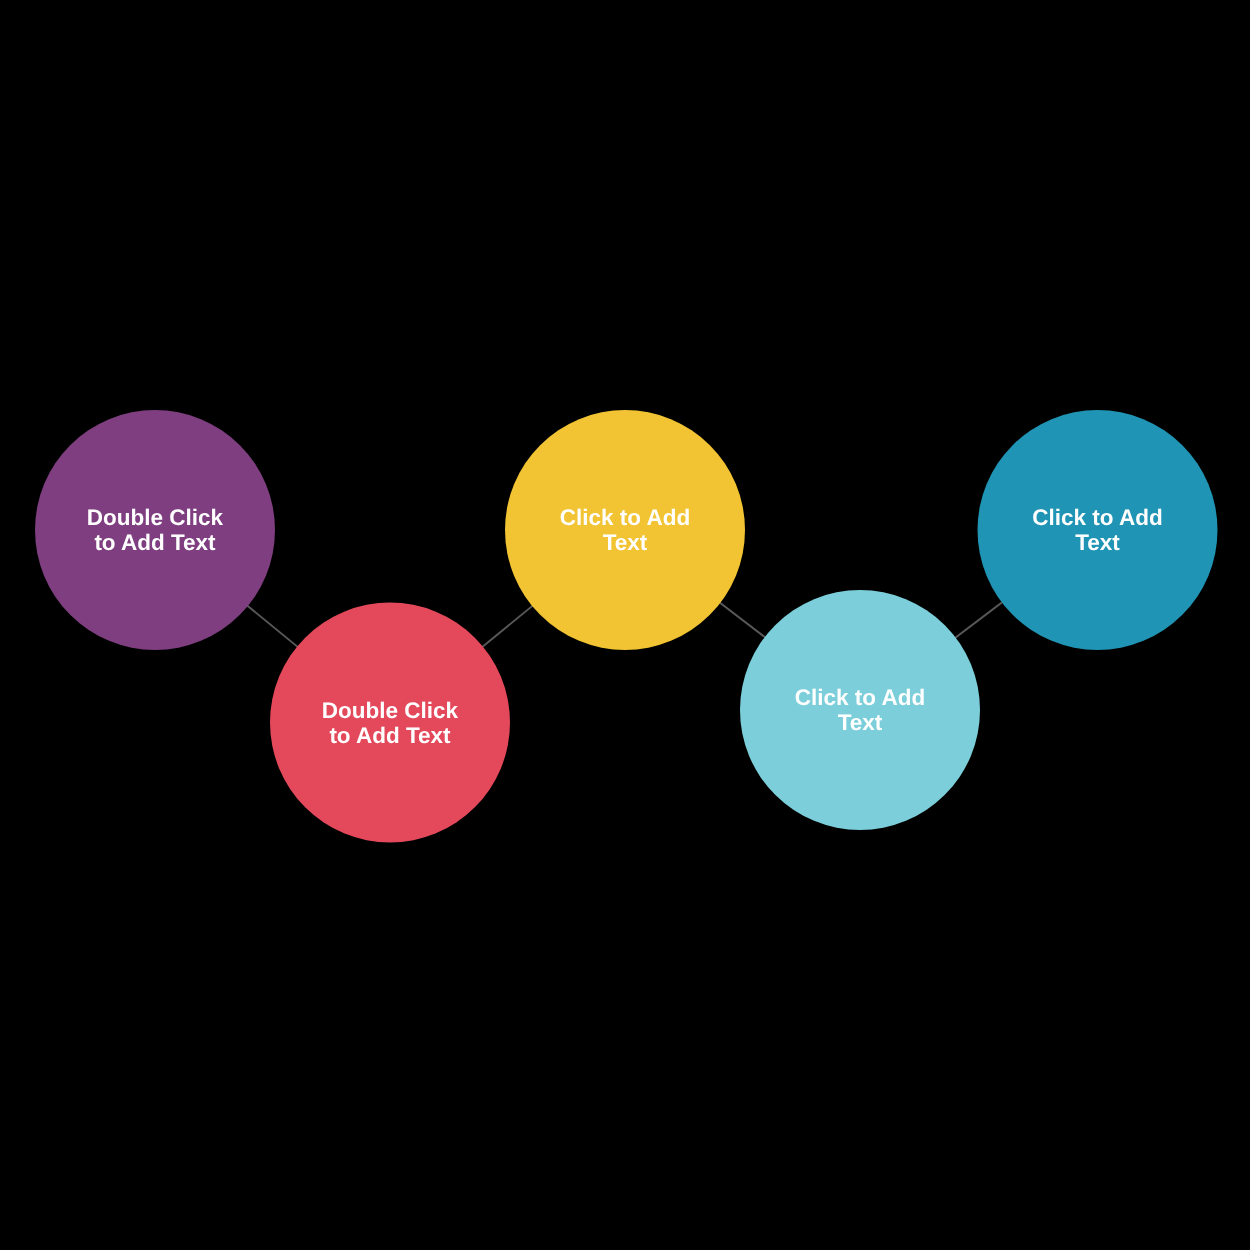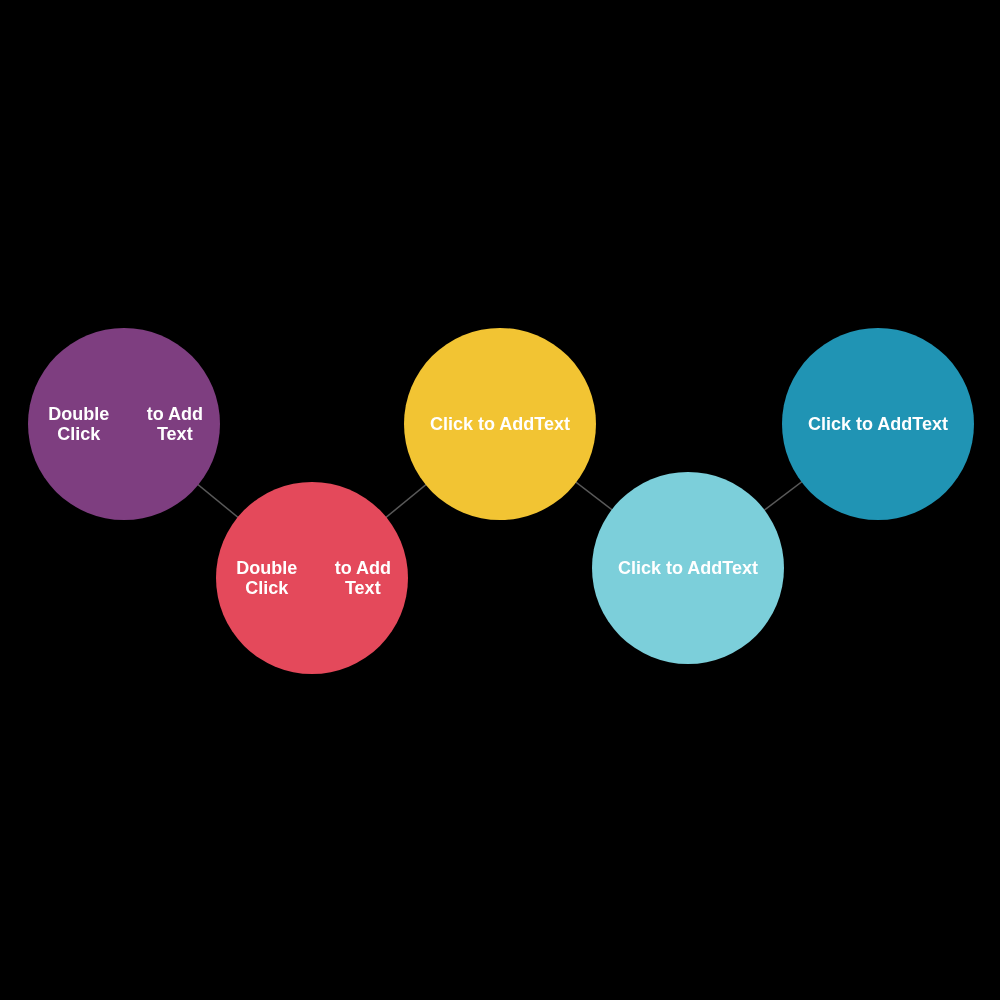--- a/index.html
+++ b/index.html
@@ -27,21 +27,21 @@
   .connector-layer line {
     stroke-width: 1.5;
   }
   .node {
     position: absolute;
     width: 192px;
     height: 192px;
     border-radius: 50%;
     z-index: 1;
     display: flex;
-    flex-direction: row;
+    flex-direction: column;
     align-items: center;
     justify-content: center;
     text-align: center;
     color: #ffffff;
     font-size: 18px;
     font-weight: bold;
     line-height: 20px;
     cursor: default;
     user-select: none;
   }

